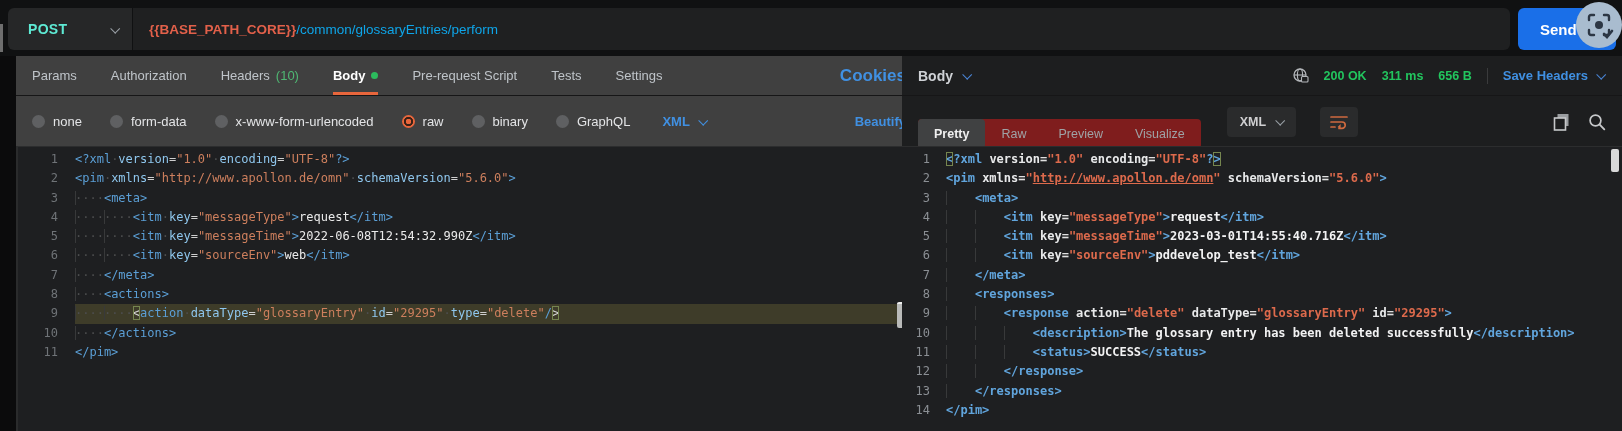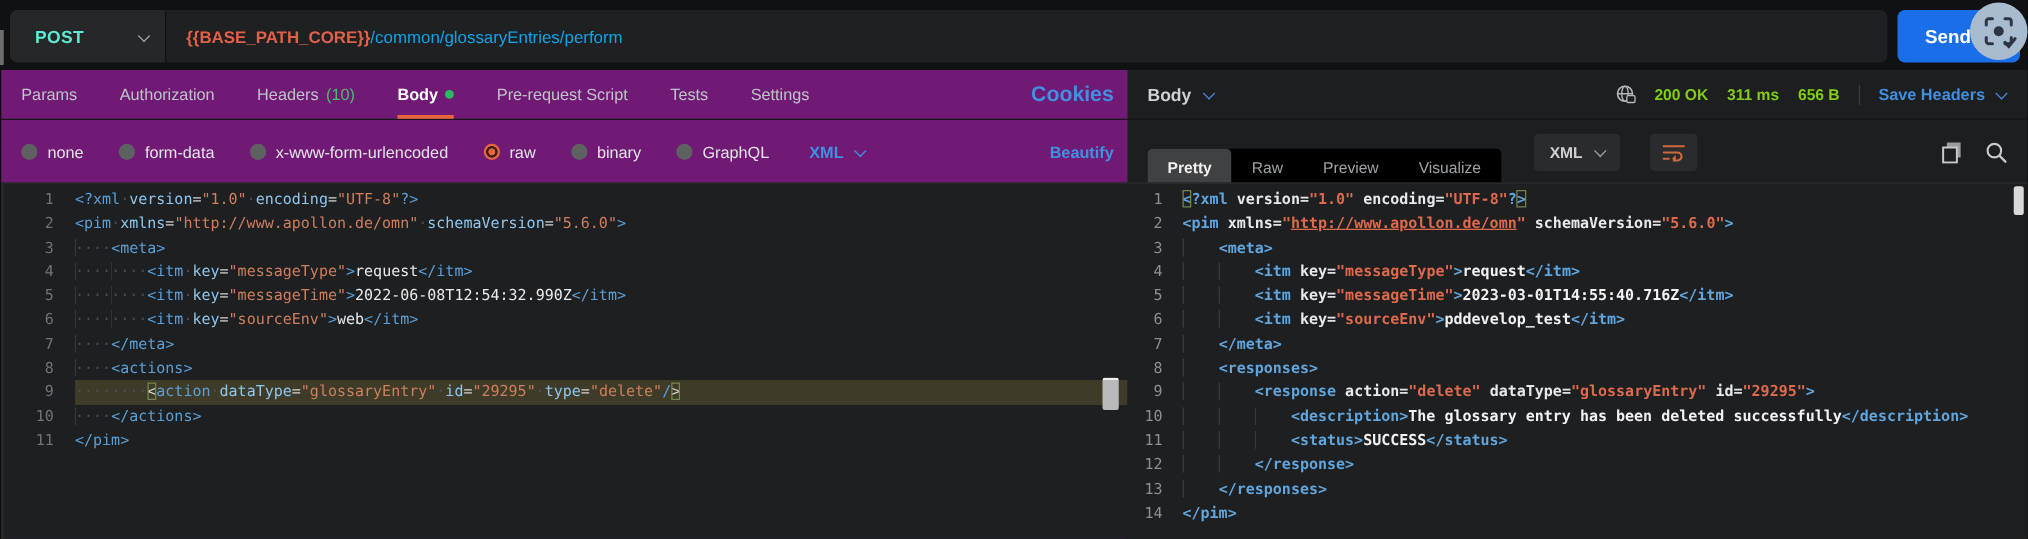--- a/index.html
+++ b/index.html
@@ -23,21 +23,21 @@
               display:flex; align-items:center; justify-content:flex-start; padding-left:22px; cursor:pointer; }
   #capture-badge { position:absolute; left:1576px; top:2px; width:46px; height:46px; border-radius:50%;
                    background:#a9bccf; display:flex; align-items:center; justify-content:center; }
 
   .chev { display:inline-block; width:7px; height:7px; border-right:1.7px solid currentColor;
           border-bottom:1.7px solid currentColor; transform:rotate(45deg) translateY(-1px); }
   .chev-gray { color:#9aa0a6; }
   .chev-blue { color:#4a86d8; }
 
   
-  #left-panel  { position:absolute; left:1px;    top:56px; width:906px;  height:375px; background:#701a75; }
+  #left-panel  { position:absolute; left:16px;    top:56px; width:906px;  height:375px; background:#404040; }
   #right-panel { position:absolute; left:902px; top:56px; width:720px; height:375px; background:#1d1e1f; }
 
   
   #req-tabs { position:absolute; left:0; top:0; width:100%; height:40px; display:flex;
               align-items:stretch; padding:0 16px; gap:34px; border-bottom:1px solid #161617; }
   .req-tab { display:flex; align-items:center; gap:6px; font-size:13px; color:#bfc4c9; cursor:pointer;
              border-bottom:3px solid transparent; padding-top:3px; }
   .req-tab.active { color:#ffffff; font-weight:bold; border-bottom-color:#e8663c; }
   .req-tab .cnt { color:#4fb873; }
   .req-tab .dot { width:7px; height:7px; border-radius:50%; background:#2cbb5d; }
@@ -88,29 +88,29 @@
   #req-scroll-thumb { left:881px; top:246px; width:13px; height:26px; background:#b9bab9;
                       border-top:2px solid #efefef; }
   #res-scroll-thumb { left:709px; top:93px; width:8px; height:23px; background:#d9d9d9; }
 
   
   #res-header { position:absolute; left:0; top:0; width:100%; height:40px; display:flex;
                 align-items:center; padding:0 18px 0 16px; border-bottom:1px solid #161617; }
   #res-body-dd { display:flex; align-items:center; gap:10px; color:#cfd2d6; font-weight:bold;
                  font-size:14px; cursor:pointer; }
   #res-meta { margin-left:auto; display:flex; align-items:center; gap:15px; }
-  .meta-green { color:#84cc16; font-weight:bold; font-size:12.5px; }
+  .meta-green { color:#22c55e; font-weight:bold; font-size:12.5px; }
   .meta-sep { width:1px; height:16px; background:#3a3b3c; }
   #save-response { display:flex; align-items:center; gap:9px; color:#4090e2; font-weight:bold;
                    font-size:13px; cursor:pointer; }
 
   
   #res-toolbar { position:absolute; left:0; top:41px; width:100%; height:49px; display:flex;
                  align-items:center; padding:0 16px; }
-  #view-seg { display:flex; background:#000000; border-radius:4px; height:30px; align-items:stretch;margin-top:24px; }
+  #view-seg { display:flex; background:#7f1d1d; border-radius:4px; height:30px; align-items:stretch;margin-top:24px; }
   .seg { display:flex; align-items:center; padding:0 16px; font-size:12.5px; color:#9fa3a6;
          cursor:pointer; border-radius:4px; }
   .seg.active { background:#404142; color:#f0f0f0; font-weight:bold; }
   #res-lang { margin-left:26px; display:flex; align-items:center; gap:10px; background:#2a2b2c;
               border-radius:4px; height:30px; padding:0 13px; color:#cfcfd1; font-weight:bold;
               font-size:12.5px; cursor:pointer; }
   #wrap-btn { margin-left:24px; width:38px; height:30px; background:#2a2b2c; border-radius:4px;
               display:flex; align-items:center; justify-content:center; cursor:pointer; }
   #res-tools { margin-left:auto; display:flex; align-items:center; gap:18px; }
   .tool-icon { cursor:pointer; display:flex; }

